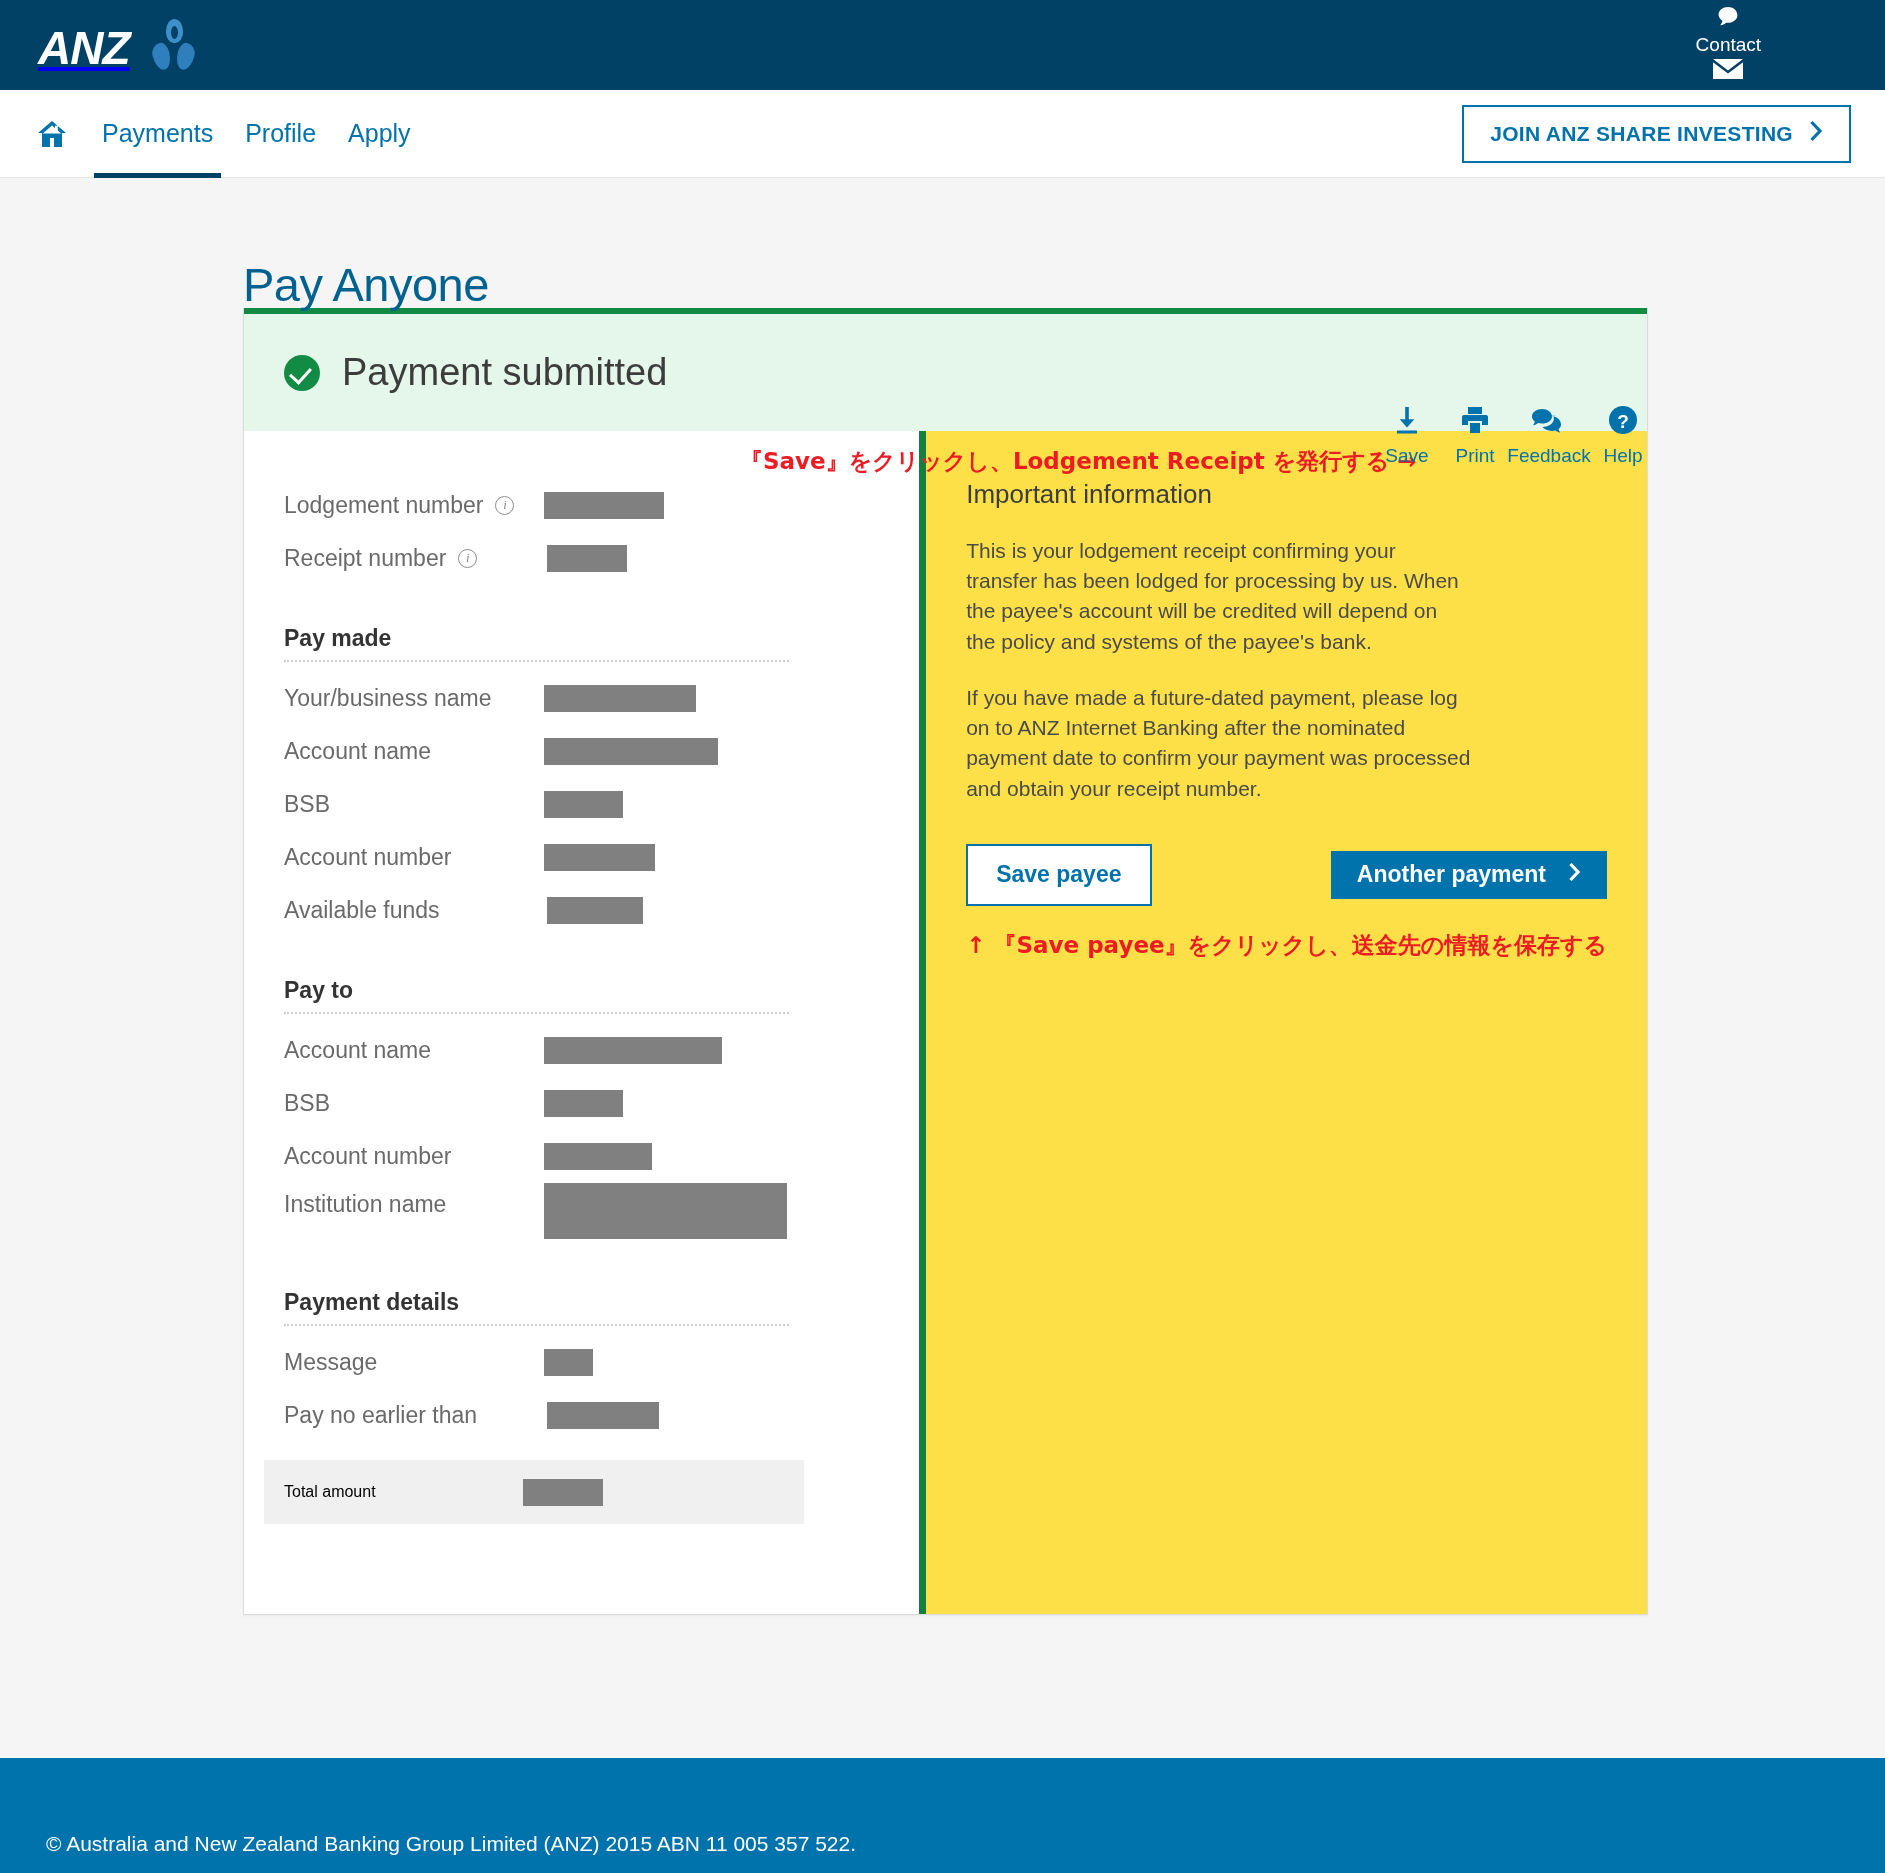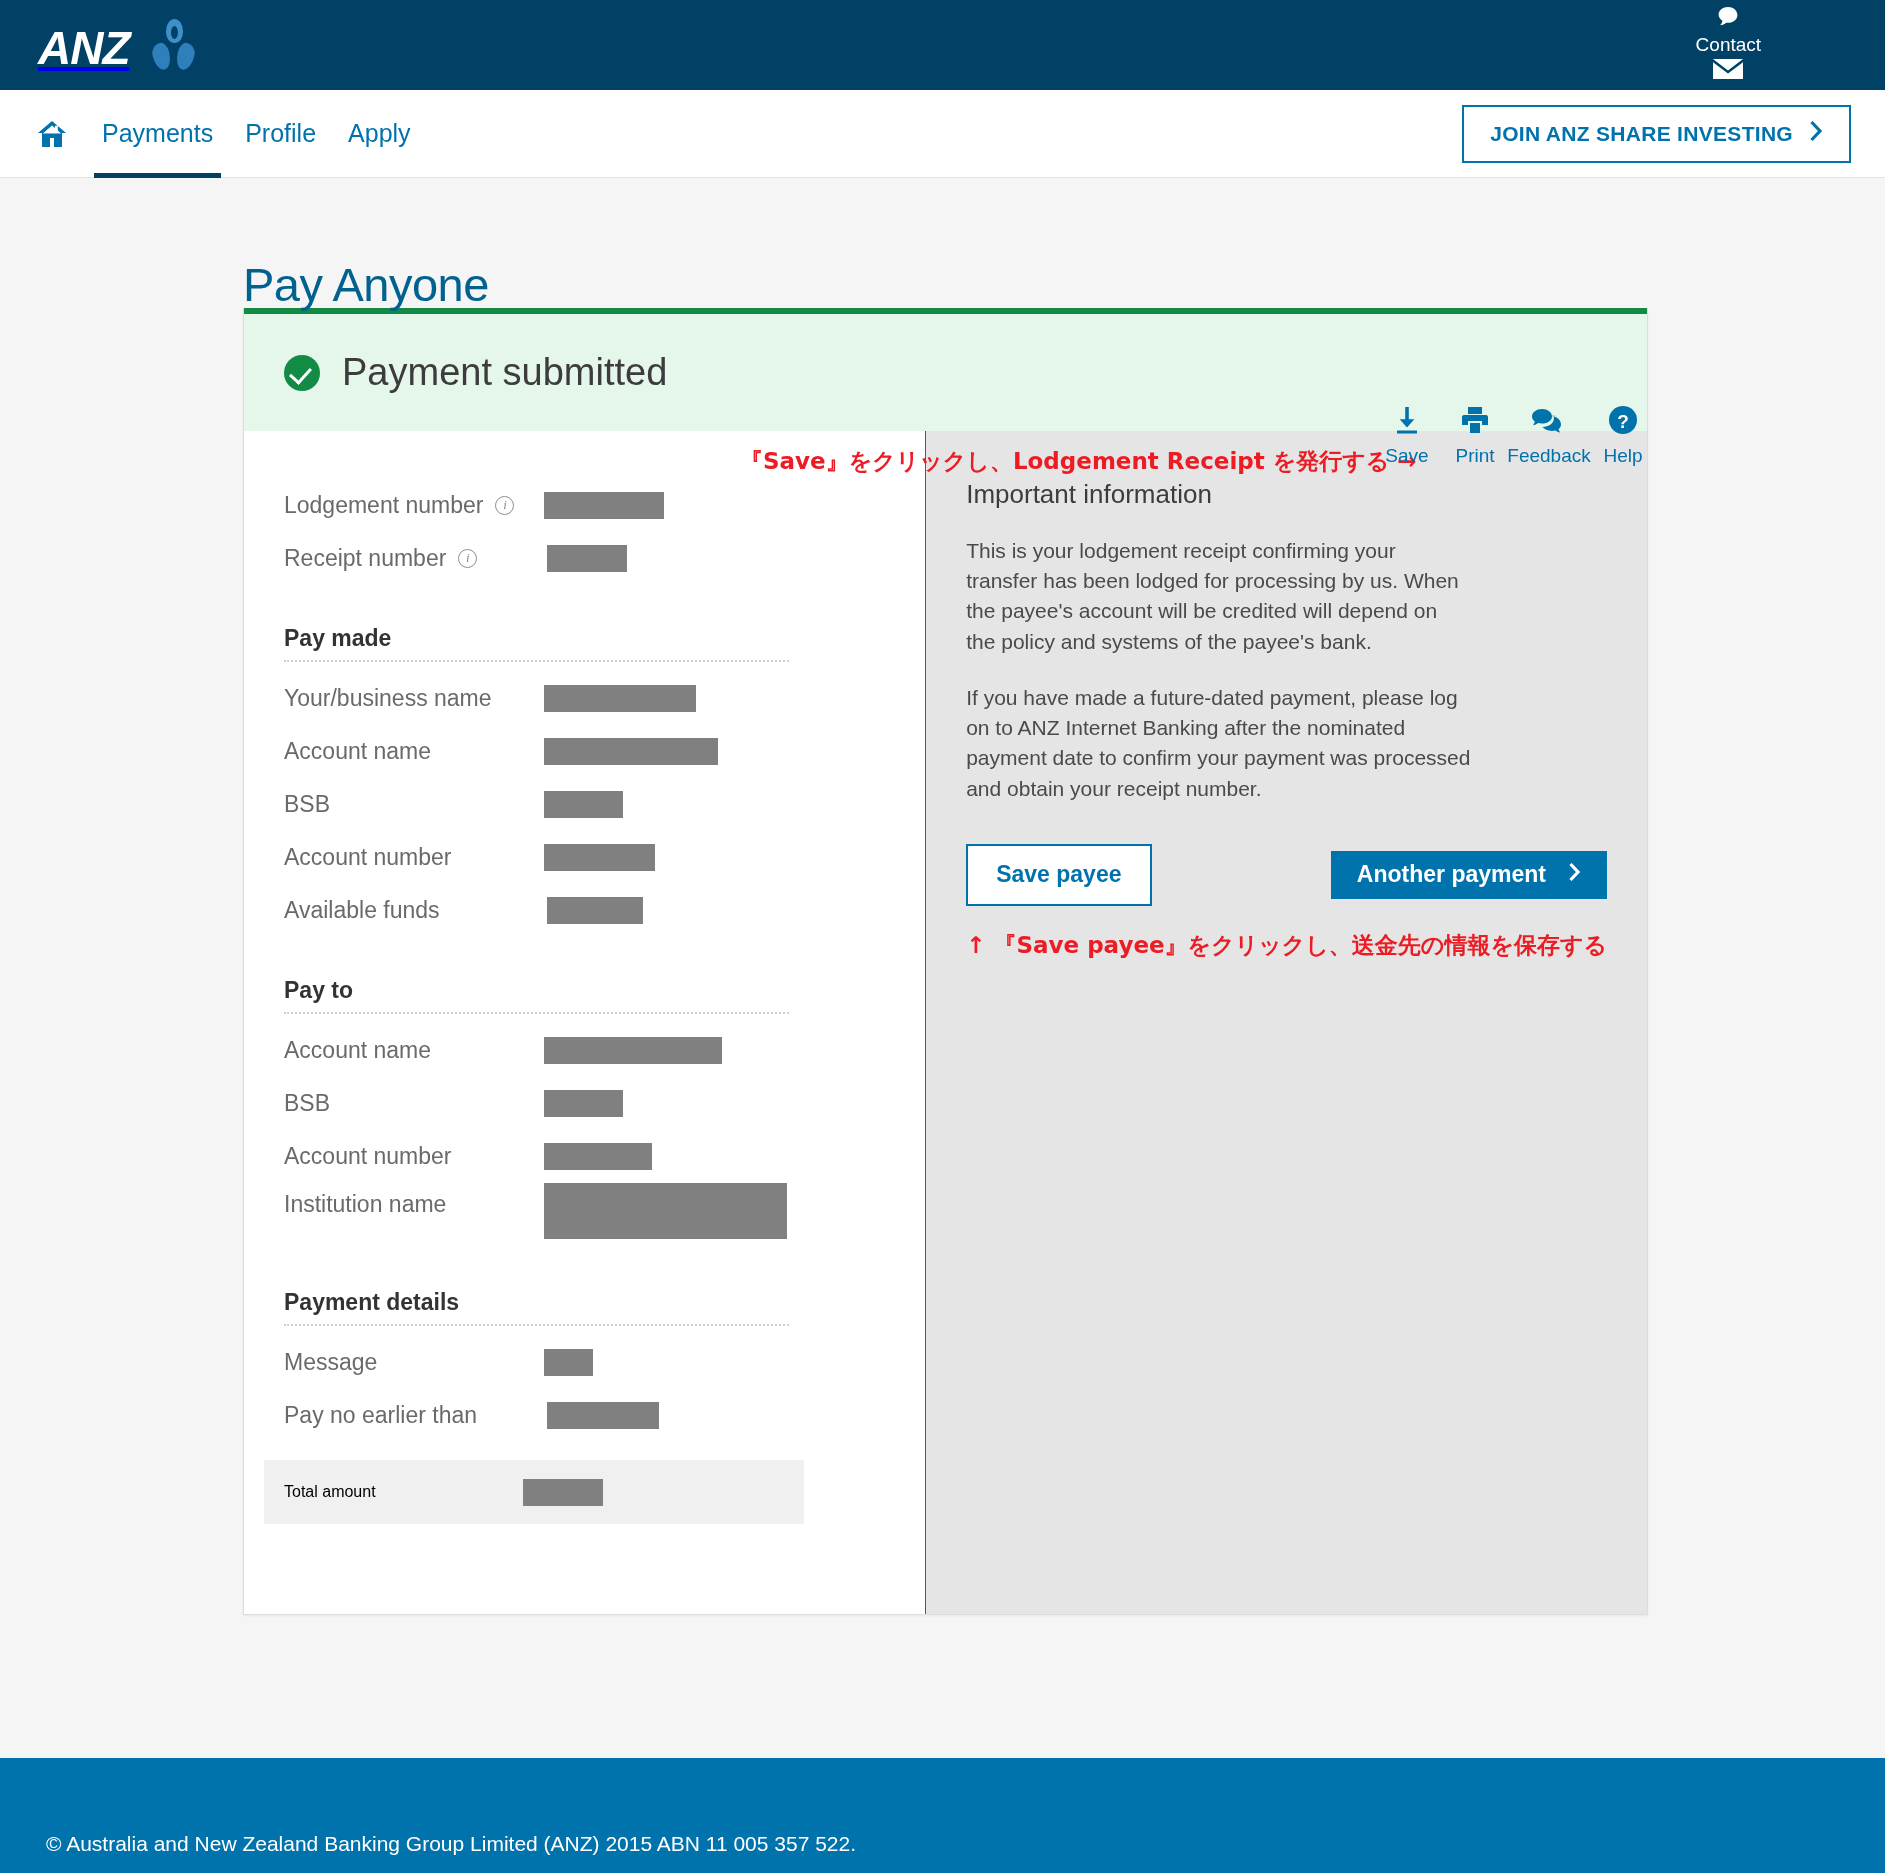--- a/index.html
+++ b/index.html
@@ -230,22 +230,22 @@
     font-size: 38px;
     color: #3c3c3c;
     font-weight: 300;
     font-family: "Liberation Sans", sans-serif;
   }
 
   .card-body { display: flex; align-items: stretch; }
   .col-left { width: 700px; background: #ffffff; padding: 48px 16px 90px 40px; }
   .col-right {
     flex: 1;
-    background: #e5e5e5;
-    border-left: 1px solid #15803d;
+    background: #fde047;
+    border-left: 7px solid #15803d;
     padding: 48px 40px 60px 40px;
   }
 
   .row {
     display: flex;
     align-items: center;
     min-height: 53px;
   }
   .row .lbl {
     width: 260px;

